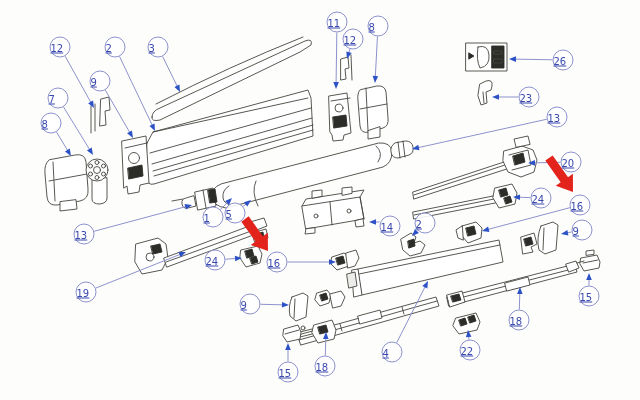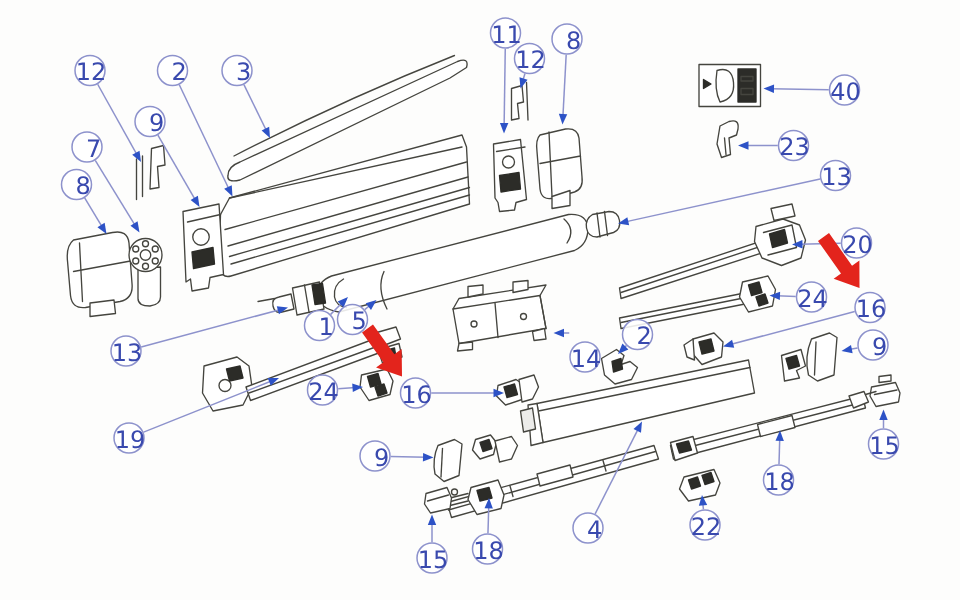--- a/index.html
+++ b/index.html
@@ -12,22 +12,22 @@
   #parts-svg path, #parts-svg line, #parts-svg circle, #parts-svg rect, #parts-svg ellipse{
     stroke:#45453f;stroke-width:0.9;fill:none;stroke-linejoin:round;stroke-linecap:round;
   }
   #parts-svg .w{fill:#ffffff;}
   #parts-svg .d{fill:#2c2c28;stroke:#2c2c28;}
   #parts-svg .g{fill:#ececea;}
   
   .callout{
     position:absolute;width:21px;height:21px;border-radius:50%;
     border:1.4px solid #8d92cc;background:rgba(255,255,255,0.88);
-    color:#3949ae;font-size:16px;line-height:21px;text-align:right;
-    transform:translate(-50%,-50%);box-sizing:border-box;
+    color:#3949ae;font-size:10px;line-height:21px;text-align:left;
+    transform:translate(-50%,-50%);box-sizing:border-box;text-decoration:underline;
   }
   
   .logo{position:absolute;left:553px;top:26px;width:64px;height:22px;}
   .logo-word{
     display:inline-block;font-family:"Liberation Sans",sans-serif;font-weight:900;
     font-size:18px;letter-spacing:-1.2px;color:#141414;transform:scale(1.02,1.18);
     transform-origin:left top;
   }
   .logo-reg{position:absolute;top:-3px;right:-2px;font-size:6px;font-weight:700;color:#141414;}
   .logo-sub{
@@ -340,29 +340,29 @@
   <div id="callouts">
       <div class="callout" style="left: 60px; top: 47px;">12</div>
       <div class="callout" style="left: 115px; top: 47px;">2</div>
       <div class="callout" style="left: 158px; top: 47px;">3</div>
       <div class="callout" style="left: 100px; top: 81px;">9</div>
       <div class="callout" style="left: 58px; top: 98px;">7</div>
       <div class="callout" style="left: 51px; top: 123px;">8</div>
       <div class="callout" style="left: 337px; top: 22px;">11</div>
       <div class="callout" style="left: 353px; top: 39px;">12</div>
       <div class="callout" style="left: 378px; top: 26px;">8</div>
-      <div class="callout" style="left: 563px; top: 60px;">40</div>
+      <div class="callout" style="left: 563px; top: 60px;">26</div>
       <div class="callout" style="left: 529px; top: 97px;">23</div>
       <div class="callout" style="left: 557px; top: 117px;">13</div>
       <div class="callout" style="left: 571px; top: 162px;">20</div>
       <div class="callout" style="left: 541px; top: 198px;">24</div>
       <div class="callout" style="left: 580px; top: 205px;">16</div>
       <div class="callout" style="left: 582px; top: 230px;">9</div>
       <div class="callout" style="left: 589px; top: 296px;">15</div>
-      <div class="callout" style="left: 390px; top: 238px;">14</div>
+      <div class="callout" style="left: 390px; top: 226px;">14</div>
       <div class="callout" style="left: 425px; top: 223px;">2</div>
       <div class="callout" style="left: 213px; top: 217px;">1</div>
       <div class="callout" style="left: 235px; top: 213px;">5</div>
       <div class="callout" style="left: 84px; top: 234px;">13</div>
       <div class="callout" style="left: 215px; top: 260px;">24</div>
       <div class="callout" style="left: 277px; top: 262px;">16</div>
       <div class="callout" style="left: 86px; top: 292px;">19</div>
       <div class="callout" style="left: 250px; top: 304px;">9</div>
       <div class="callout" style="left: 288px; top: 372px;">15</div>
       <div class="callout" style="left: 325px; top: 366px;">18</div>

